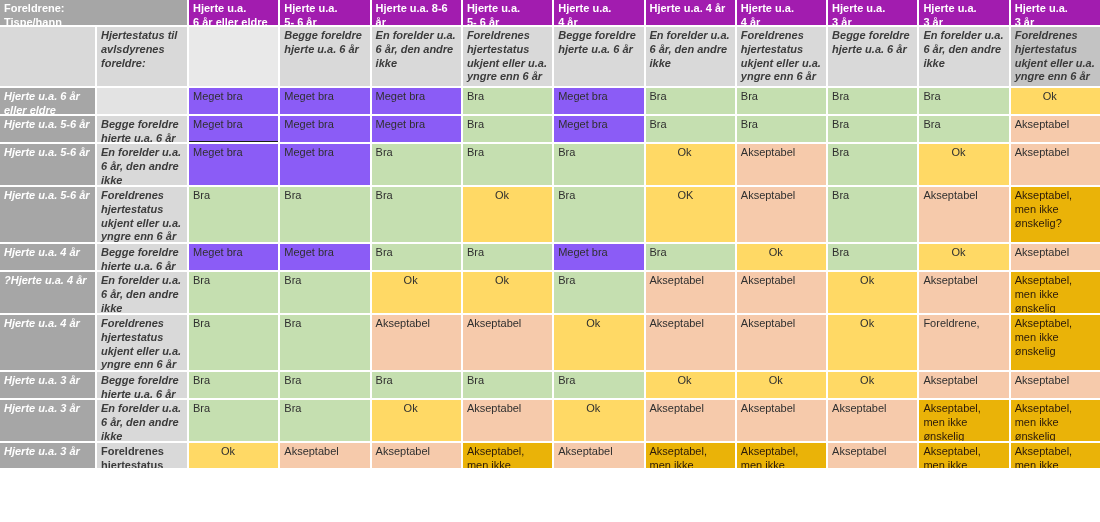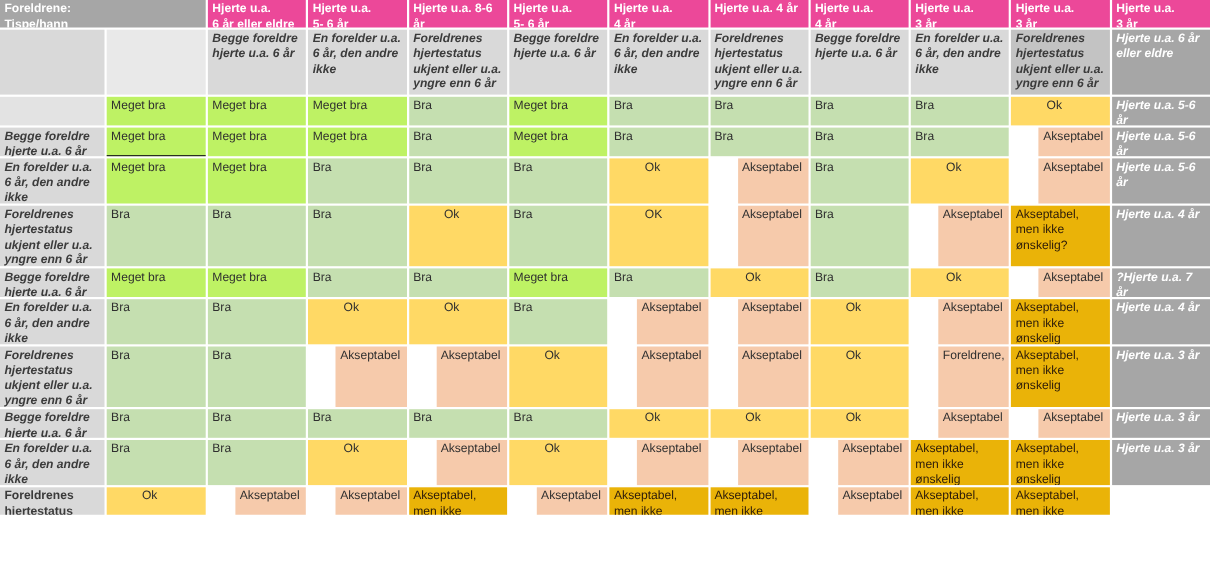--- a/index.html
+++ b/index.html
@@ -10,34 +10,34 @@
     display:grid;
     grid-template-columns:95px 90px repeat(10, 1fr);
     grid-template-rows:25px 59px 26px 26px 41px 55px 26px 41px 55px 26px 41px 60px 13px;
     gap:2px;
     background:#ffffff;
     font-size:11px;
     line-height:1.25;
   }
   .cell{padding:2px 4px;overflow:hidden;}
   .corner{grid-column:1 / 3;background:#a6a6a6;color:#ffffff;font-weight:bold;white-space:pre-line;}
-  .colhead{background:#ec4899;color:#ffffff;font-weight:bold;white-space:pre-line;}
+  .colhead{background:#a21caf;color:#ffffff;font-weight:bold;white-space:pre-line;}
   .subhead{background:#d9d9d9;font-weight:bold;font-style:italic;color:#3b3b3b;}
   .subhead.empty{background:#e9e9e9;}
   .subhead.dark{background:#c3c3c3;}
   .cornerA{background:#d9d9d9;}
   .cornerB{background:#d9d9d9;font-weight:bold;font-style:italic;color:#3b3b3b;}
   .rowA{background:#a6a6a6;color:#ffffff;font-weight:bold;font-style:italic;}
   .rowB{background:#d9d9d9;font-weight:bold;font-style:italic;color:#3b3b3b;}
   .rowB.empty{background:#e3e3e3;}
   .rowB.no-italic{font-style:normal;}
-  .s-meget-bra{background:#bef264;}
+  .s-meget-bra{background:#8b5cf6;}
   .s-bra{background:#c5dfb0;}
   .s-ok{background:#ffd965;padding-left:32px;}
-  .s-akseptabel{background:#f6caab;margin-left:25px;}
+  .s-akseptabel{background:#f6caab;}
   .s-akseptabel-men-ikke-onskelig{background:#eab308;color:#2b1a0a;}
   .black-bottom{border-bottom:1.5px solid #1a1a1a;}
   .footA{grid-column:1 / 3;background:#a9a9a9;}
   .foot{background:#a9a9a9;}
 </style>
 </head>
 <body>
 
 <div id="matrix">
     <div class="cell corner">Foreldrene:
@@ -55,20 +55,21 @@
     <div class="cell colhead">Hjerte u.a. 4 år</div>
     <div class="cell colhead">Hjerte u.a.
 4 år</div>
     <div class="cell colhead">Hjerte u.a.
 3 år</div>
     <div class="cell colhead">Hjerte u.a.
 3 år</div>
     <div class="cell colhead">Hjerte u.a.
 3 år</div>
     <div class="cell cornerA"></div>
+    <div class="cell cornerB">Hjertestatus til avlsdyrenes foreldre:</div>
     <div class="cell subhead empty"></div>
     <div class="cell subhead ">Begge foreldre hjerte u.a. 6 år</div>
     <div class="cell subhead ">En forelder u.a. 6 år, den andre ikke</div>
     <div class="cell subhead ">Foreldrenes hjertestatus ukjent eller u.a. yngre enn 6 år</div>
     <div class="cell subhead ">Begge foreldre hjerte u.a. 6 år</div>
     <div class="cell subhead ">En forelder u.a. 6 år, den andre ikke</div>
     <div class="cell subhead ">Foreldrenes hjertestatus ukjent eller u.a. yngre enn 6 år</div>
     <div class="cell subhead ">Begge foreldre hjerte u.a. 6 år</div>
     <div class="cell subhead ">En forelder u.a. 6 år, den andre ikke</div>
     <div class="cell subhead dark">Foreldrenes hjertestatus ukjent eller u.a. yngre enn 6 år</div>
@@ -125,21 +126,21 @@
     <div class="cell s-meget-bra">Meget bra</div>
     <div class="cell s-meget-bra">Meget bra</div>
     <div class="cell s-bra">Bra</div>
     <div class="cell s-bra">Bra</div>
     <div class="cell s-meget-bra">Meget bra</div>
     <div class="cell s-bra">Bra</div>
     <div class="cell s-ok">Ok</div>
     <div class="cell s-bra">Bra</div>
     <div class="cell s-ok">Ok</div>
     <div class="cell s-akseptabel">Akseptabel</div>
-    <div class="cell rowA">?Hjerte u.a. 7 år</div>
+    <div class="cell rowA">?Hjerte u.a. 4 år</div>
     <div class="cell rowB ">En forelder u.a. 6 år, den andre ikke</div>
     <div class="cell s-bra">Bra</div>
     <div class="cell s-bra">Bra</div>
     <div class="cell s-ok">Ok</div>
     <div class="cell s-ok">Ok</div>
     <div class="cell s-bra">Bra</div>
     <div class="cell s-akseptabel">Akseptabel</div>
     <div class="cell s-akseptabel">Akseptabel</div>
     <div class="cell s-ok">Ok</div>
     <div class="cell s-akseptabel">Akseptabel</div>

